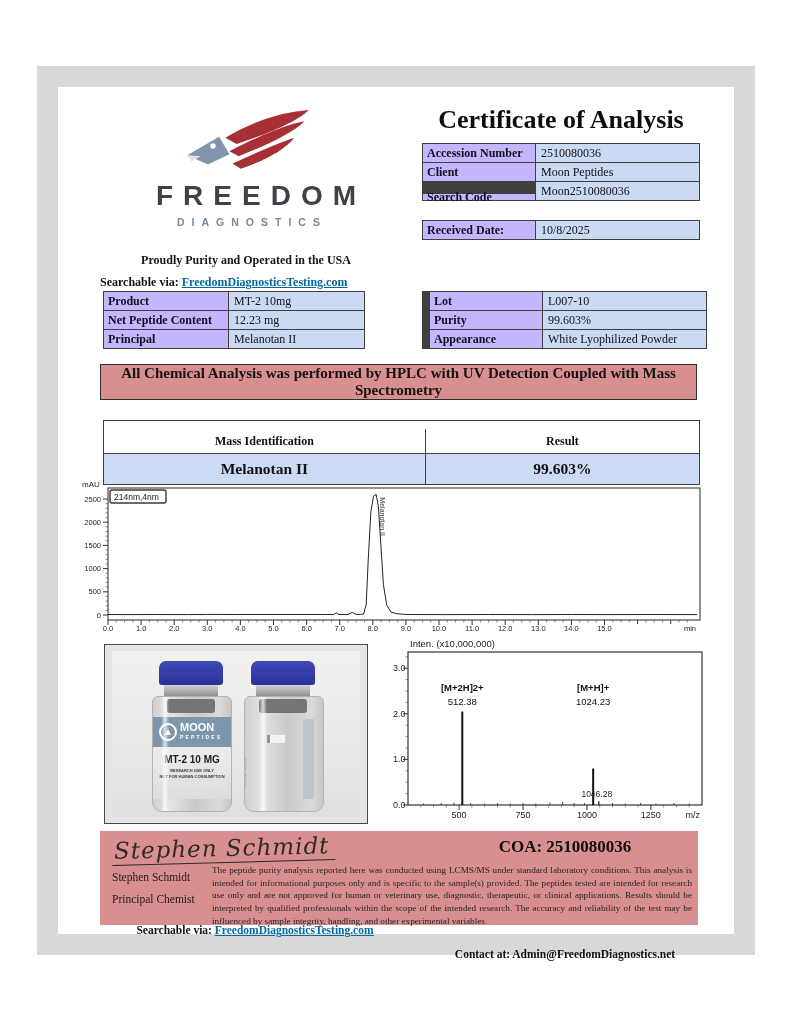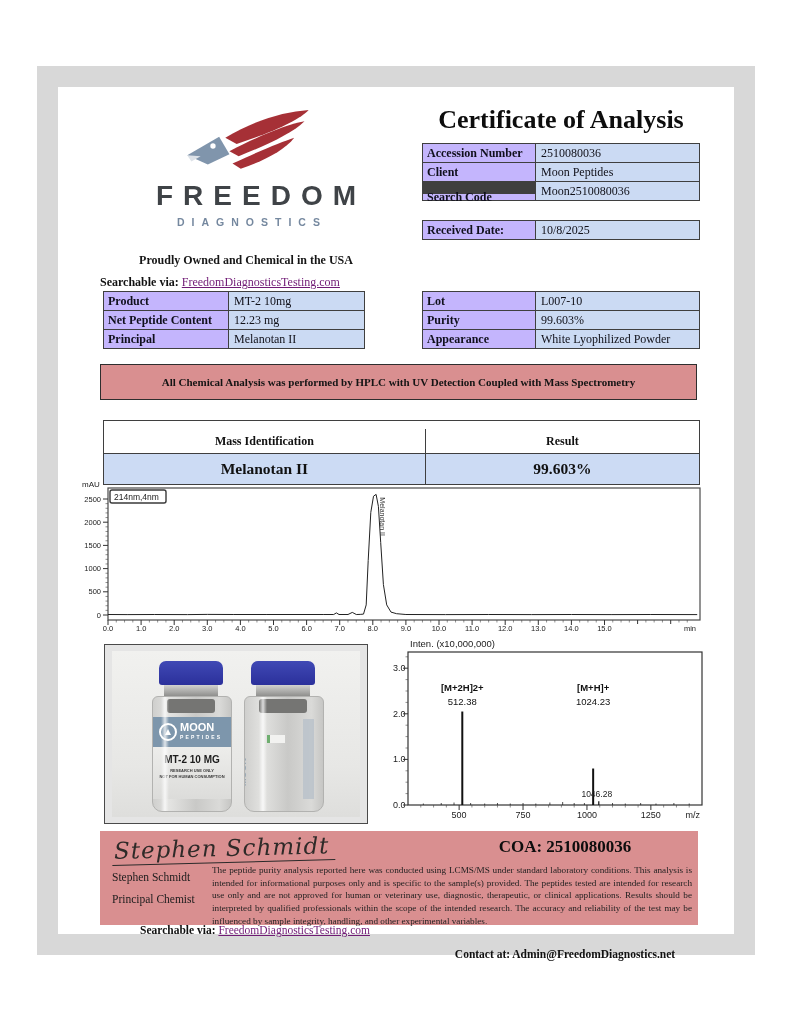--- a/index.html
+++ b/index.html
@@ -12,36 +12,36 @@
   
   .brand-word{position:absolute;left:148px;top:180px;width:196px;text-align:center;
       font-family:"Liberation Sans",sans-serif;font-weight:bold;font-size:28px;
       letter-spacing:10px;color:#3f4347;padding-left:8px;}
   .brand-sub{position:absolute;left:148px;top:216px;width:196px;text-align:center;
       font-family:"Liberation Sans",sans-serif;font-weight:bold;font-size:10.5px;
       letter-spacing:7px;color:#75889f;padding-left:6px;}
   .tagline{position:absolute;left:98px;top:253px;width:296px;text-align:center;
       font-weight:bold;font-size:12px;color:#161616;}
   .searchable{position:absolute;left:100px;top:275px;font-size:12px;font-weight:bold;}
-  a.doclink{color:#701a75;text-decoration:underline;font-weight:normal;}
+  a.doclink{color:#0369a1;text-decoration:underline;font-weight:bold;}
   .coa-title{position:absolute;left:422px;top:105px;width:278px;text-align:center;
       font-size:26px;font-weight:bold;color:#0d0d0d;}
 
   
   .kv-table{position:absolute;border:1px solid #3f3f3f;background:#3f3f3f;}
   .kv-row{display:flex;height:18px;border-bottom:1px solid #3f3f3f;}
   .kv-row:last-child{border-bottom:none;}
   .kv-label{background:#c4b5fd;font-weight:bold;font-size:12px;color:#10101c;
       padding:0 4px;border-right:1px solid #3f3f3f;display:flex;align-items:center;flex:none;}
   .kv-value{background:#cbdaf3;font-size:12px;color:#101018;padding:0 5px;
       display:flex;align-items:center;flex:1;}
 
   .banner{position:absolute;left:100px;top:364px;width:595px;height:34px;background:#d98f90;
       border:1.5px solid #2e2e2e;display:flex;align-items:center;justify-content:center;
-      font-weight:bold;font-size:11px;color:#141414;text-align:center;}
+      font-weight:bold;font-size:15px;color:#141414;text-align:center;}
 
   .mass-table{position:absolute;left:103px;top:420px;width:595px;border:1px solid #3f3f3f;}
   .mass-hrow{display:flex;height:24px;border-bottom:1px solid #3f3f3f;background:#ffffff;margin-top:8px;}
   .mass-drow{display:flex;height:30px;background:#ccdbf4;}
   .mass-c1{width:54%;border-right:1px solid #3f3f3f;display:flex;align-items:center;justify-content:center;}
   .mass-c2{width:46%;display:flex;align-items:center;justify-content:center;}
   .mass-h{font-weight:bold;font-size:12px;}
   .mass-d{font-weight:bold;font-size:15.5px;}
 
   svg text{font-family:"Liberation Sans",sans-serif;}
@@ -107,21 +107,21 @@
 <svg class="abs" style="left:178px;top:110px;" width="144" height="72" viewBox="0 0 140 70">
   <path d="M46,27 C76,9 103,2 127,0 C119,9 94,21 57,33 Z" fill="#a63036"></path>
   <path d="M50,40 C83,23 107,14 123,11 C111,23 86,34 59,45 Z" fill="#a63036"></path>
   <path d="M53,52 C81,39 101,31 113,27 C103,40 82,50 61,57 Z" fill="#a63036"></path>
   <path d="M9,44 L40,26 L50,43 L29,53 Z" fill="#8095ac"></path>
   <circle cx="34" cy="35" r="2.6" fill="#ffffff"></circle>
   <path d="M9,44 L22,45 L13,50 Z" fill="#dde2e8"></path>
 </svg>
 <div class="brand-word">FREEDOM</div>
 <div class="brand-sub">DIAGNOSTICS</div>
-<div class="tagline">Proudly Owned and Chemical in the USA</div>
+<div class="tagline">Proudly Purity and Operated in the USA</div>
 <div class="searchable">
   <span>Searchable via:</span>
   <a class="doclink" href="#">FreedomDiagnosticsTesting.com</a>
 </div>
 <div class="coa-title">Certificate of Analysis</div>
 
 <div class="kv-table" style="left:422px;top:143px;width:276px;">
   <div class="kv-row">
     <div class="kv-label" style="width:104px;">Accession Number</div>
     <div class="kv-value">2510080036</div>
@@ -151,21 +151,21 @@
   <div class="kv-row">
     <div class="kv-label" style="width:116px;">Net Peptide Content</div>
     <div class="kv-value">12.23 mg</div>
   </div>
   <div class="kv-row">
     <div class="kv-label" style="width:116px;">Principal</div>
     <div class="kv-value">Melanotan II</div>
   </div>
 </div>
 
-<div class="kv-table" style="left:422px;top:291px;width:276px;">
+<div class="kv-table" style="left:422px;top:291px;width:276px;padding-left:7px;">
   <div class="kv-row">
     <div class="kv-label" style="width:104px;">Lot</div>
     <div class="kv-value">L007-10</div>
   </div>
   <div class="kv-row">
     <div class="kv-label" style="width:104px;">Purity</div>
     <div class="kv-value">99.603%</div>
   </div>
   <div class="kv-row">
     <div class="kv-label" style="width:104px;">Appearance</div>

